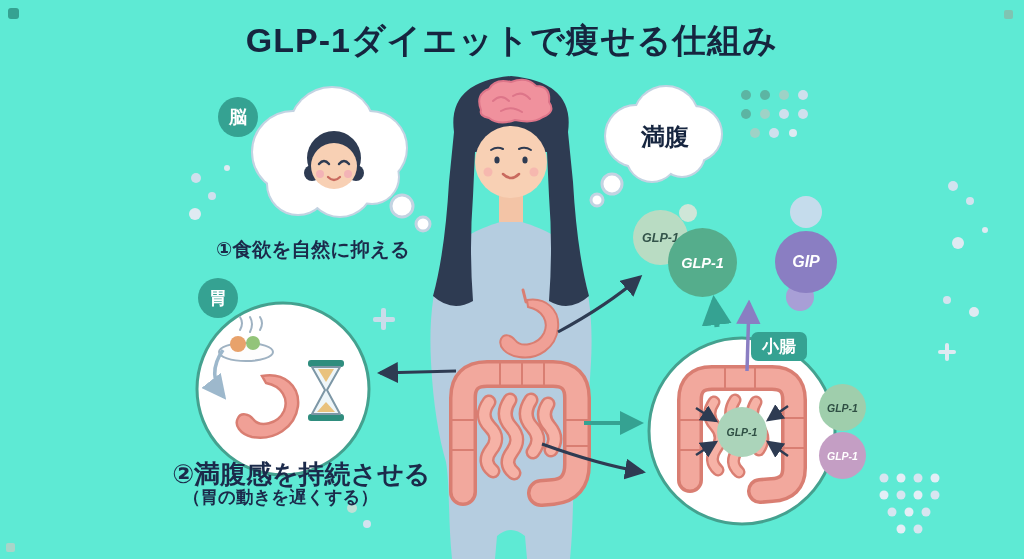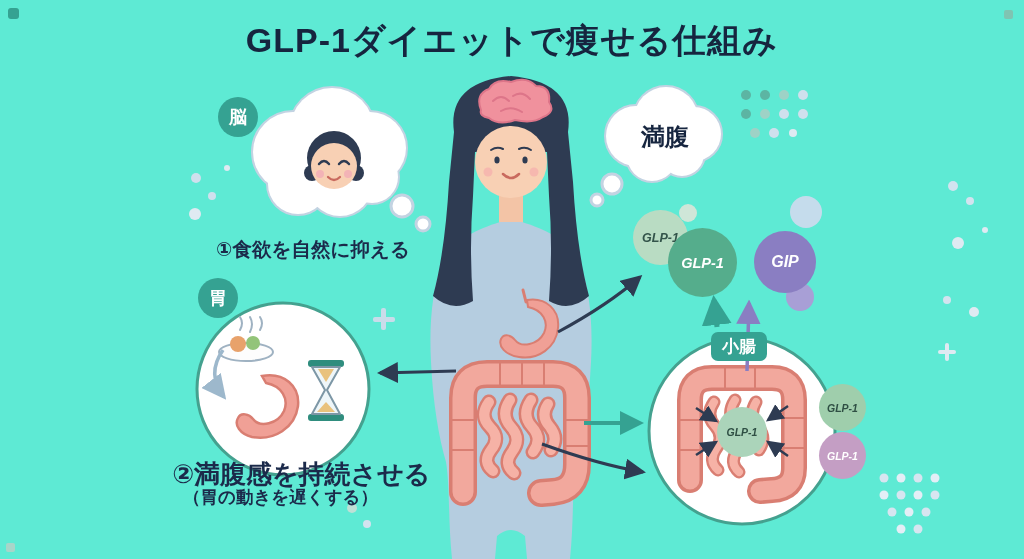--- a/index.html
+++ b/index.html
@@ -13,21 +13,21 @@
     font-size:34px;font-weight:800;letter-spacing:1px;color:#16253f;
   }
   .badge-circle{
     width:40px;height:40px;border-radius:50%;background:#35a292;color:#fff;
     display:flex;align-items:center;justify-content:center;
     font-size:18px;font-weight:700;
   }
   .badge-rect{
     background:#35a292;color:#fff;border-radius:7px;
     display:flex;align-items:center;justify-content:center;
-    font-size:17px;font-weight:700;
+    font-size:17px;font-weight:700;margin-left:40px;
   }
   .circle-label{
     border-radius:50%;display:flex;align-items:center;justify-content:center;
     font-weight:700;letter-spacing:0;font-style:italic;
   }
   .point-text{font-weight:700;color:#1b2a4a;white-space:nowrap;}
   .bubble-text{font-weight:800;color:#16253f;text-align:center;}
 </style>
 </head>
 <body>
@@ -286,21 +286,21 @@
 
   <div class="abs bubble-text" style="left:626px;top:121px;width:78px;font-size:24px;">満腹</div>
 
   <div class="abs badge-circle" style="left:198px;top:278px;">胃</div>
 
   <div class="abs point-text" style="left:172px;top:457px;font-size:26px;">②満腹感を持続させる</div>
   <div class="abs point-text" style="left:183px;top:485px;font-size:17.5px;text-align:right;">（胃の動きを遅くする）</div>
 
   <div class="abs circle-label" style="left:633px;top:210px;width:55px;height:55px;background:#b9dcc3;color:#33544a;font-size:12.5px;">GLP-1</div>
   <div class="abs circle-label" style="left:668px;top:228px;width:69px;height:69px;background:#55ad8c;color:#fff;font-size:14.5px;">GLP-1</div>
-  <div class="abs circle-label" style="left:754px;top:231px;width:62px;height:62px;background:#8a7ec2;color:#fff;font-size:16px;">GIP</div>
+  <div class="abs circle-label" style="left:775px;top:231px;width:62px;height:62px;background:#8a7ec2;color:#fff;font-size:16px;">GIP</div>
 
   <div class="abs badge-rect" style="left:711px;top:332px;width:56px;height:29px;">小腸</div>
 
   <div class="abs circle-label" style="left:717px;top:407px;width:50px;height:50px;background:#abd4ba;color:#2f4f44;font-size:10.5px;">GLP-1</div>
 
   <div class="abs circle-label" style="left:819px;top:384px;width:47px;height:47px;background:#9fceac;color:#2f4f44;font-size:10.5px;">GLP-1</div>
   <div class="abs circle-label" style="left:819px;top:432px;width:47px;height:47px;background:#c49ec4;color:#fff;font-size:10.5px;">GLP-1</div>
 
 </div>
 

